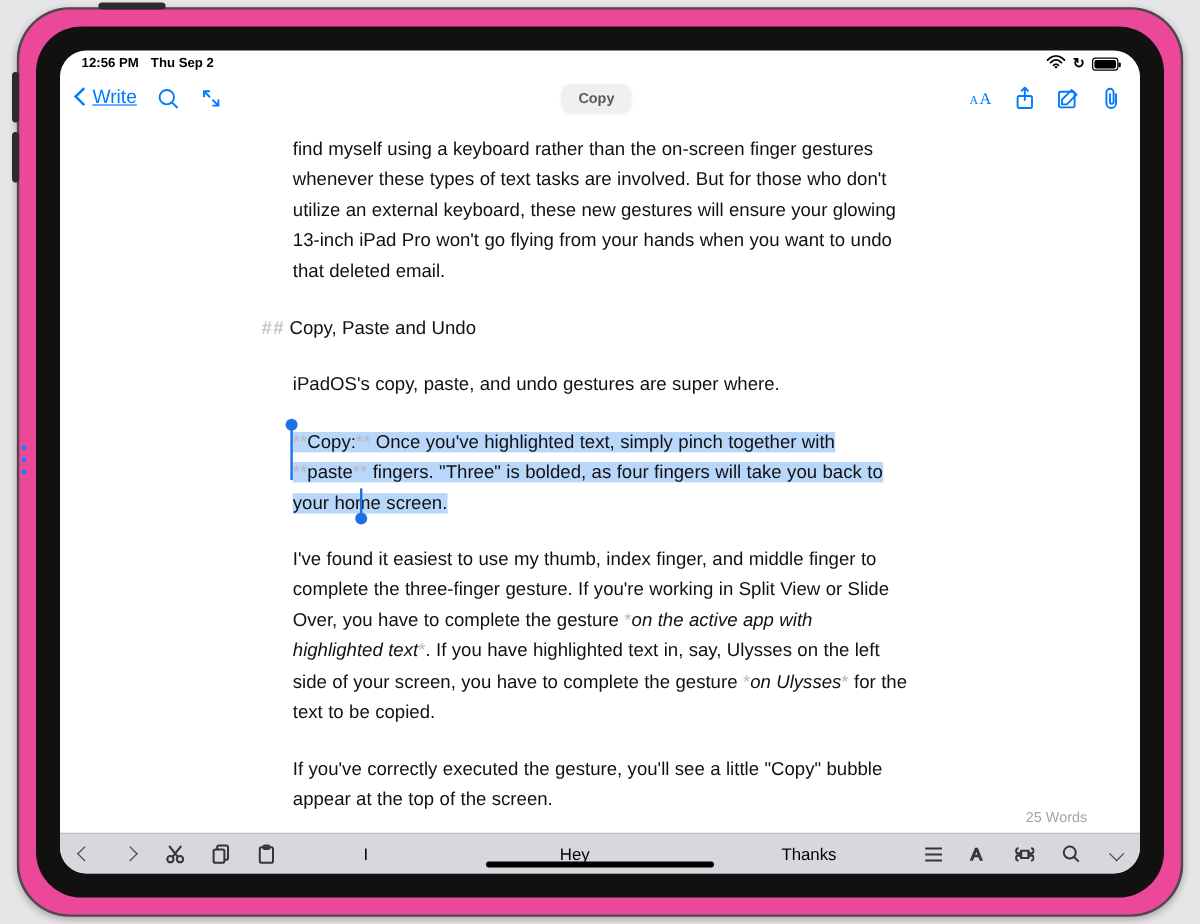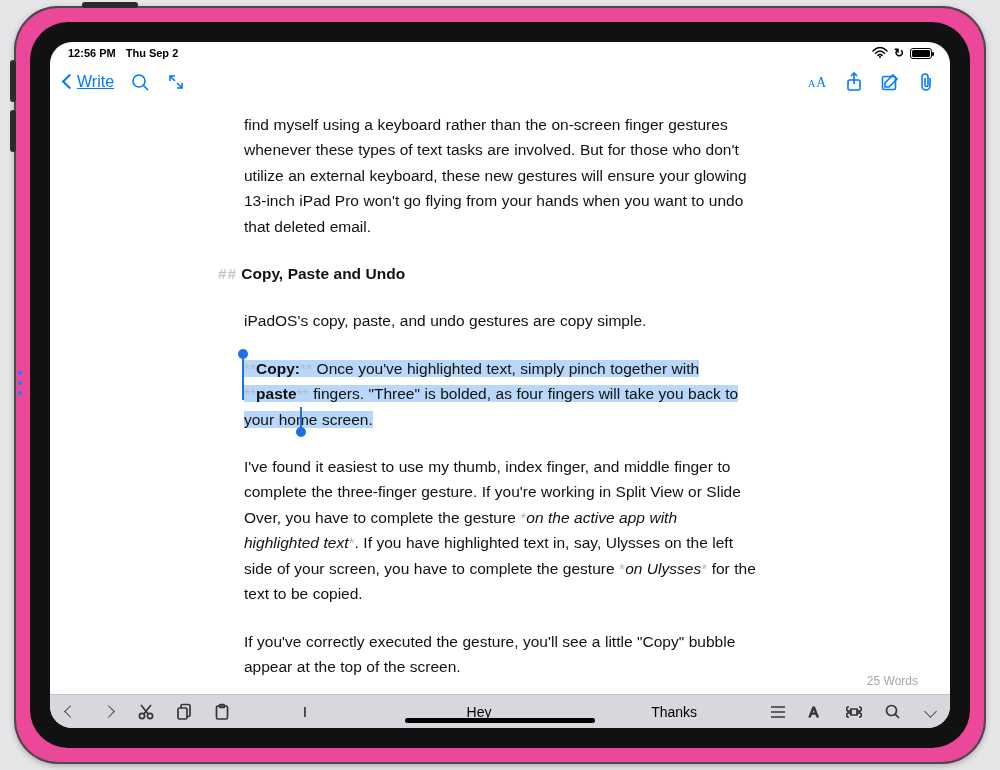--- a/index.html
+++ b/index.html
@@ -48,35 +48,35 @@
   
   .editor {
     position:absolute; top:60px; left:0; right:0; bottom:34px; overflow:hidden; padding:0 0;
   }
   .content {
     max-width: 560px; margin: 0 auto; padding: 10px 24px 0 24px;
     font-size: 15.5px; line-height: 1.64; color:#111; word-spacing: .2px;
   }
   .content p { margin-bottom: 22px; }
   .md-dim { color:#b8b8bb; }
-  .bold { font-weight:700; }
+  .bold { font-weight:400; }
   .italic { font-style: italic; }
   .heading { font-weight:700; margin-bottom:22px;}
   .heading .hash { color:#c7c7cb; font-weight:600; margin-right:4px; margin-left:-26px; letter-spacing:1px;}
   .sel {
     background: #b9d7fb; display:inline; padding: 0 0;
     box-decoration-break: clone; -webkit-box-decoration-break: clone;
   }
   .sel-wrap { position:relative; display:block; }
   .handle { position:absolute; width:2px; background:#1f6fe5; }
   .handle.start{ left:-2px; top:2px; height:42px;}
   .handle.start::before{content:""; position:absolute; top:-9px; left:-4px; width:10px; height:10px; background:#1f6fe5; border-radius:50%;}
   .handle.end{ left:56px; top:51px; height:21px;}
   .handle.end::after{content:""; position:absolute; bottom:-9px; left:-4px; width:10px; height:10px; background:#1f6fe5; border-radius:50%;}
-  .word-count { position:absolute; right:32px; bottom:40px; font-size:12px; color:#a5a5aa;}
+  .word-count { position:absolute; right:44px; bottom:40px; font-size:12px; color:#a5a5aa;}
   
   .toolbar {
     position:absolute; left:0; right:0; bottom:0; height:34px;
     background:#d6d8dd; border-top:1px solid #c1c3c8;
     display:flex; align-items:center; padding:0 10px; gap:0;
   }
   .tbar-sect { display:flex; align-items:center; gap:18px; }
   .tbar-sect.left { flex:0 0 auto; }
   .tbar-sect.middle { flex:1; justify-content:space-around; color:#000; font-size:14px;}
   .tbar-sect.right { flex:0 0 auto; gap:18px;}
@@ -134,20 +134,23 @@
                 <circle cx="9" cy="9" r="6"></circle>
                 <line x1="13.5" y1="13.5" x2="18" y2="18"></line>
               </svg>
           </span>
           <span class="icon">
             <svg width="18" height="18" viewBox="0 0 18 18">
                 <path d="M3 8 L3 3 L8 3 M3 3 L8 8 M15 10 L15 15 L10 15 M15 15 L10 10"></path>
               </svg>
           </span>
         </div>
+        <div class="nav-center">
+          <div class="copy-badge">Copy</div>
+        </div>
         <div class="nav-right">
           <span class="icon">
             <svg width="22" height="18" viewBox="0 0 22 18">
                 <text x="0" y="14" font-size="11" fill="#007aff" stroke="none" font-family="serif">A</text>
                 <text x="9" y="14" font-size="15" fill="#007aff" stroke="none" font-family="serif">A</text>
               </svg>
           </span>
           <span class="icon">
             <svg width="18" height="20" viewBox="0 0 18 20">
                 <rect x="3" y="8" width="12" height="10" rx="1.5"></rect>
@@ -169,21 +172,21 @@
       </div>
 
       <div class="editor">
         <div class="content">
           <p>find myself using a keyboard rather than the on-screen finger gestures whenever these types of text tasks are involved. But for those who don't utilize an external keyboard, these new gestures will ensure your glowing 13-inch iPad Pro won't go flying from your hands when you want to undo that deleted email.</p>
 
           <p class="heading">
             <span class="hash">##</span><span class="bold">Copy, Paste and Undo</span>
           </p>
 
-          <p>iPadOS's copy, paste, and undo gestures are copy simple.</p>
+          <p>iPadOS's copy, paste, and undo gestures are super where.</p>
 
           <p class="sel-wrap">
             <span class="handle start"></span>
             <span class="sel"><span class="md-dim">**</span><span class="bold">Copy:</span><span class="md-dim">**</span><span> Once you've highlighted text, simply pinch together with </span><span class="md-dim">**</span><span class="bold">paste</span><span class="md-dim">**</span><span> fingers. "Three" is bolded, as four fingers will take you back to your home screen.</span></span>
             <span class="handle end"></span>
           </p>
 
           <p>
             <span>I've found it easiest to use my thumb, index finger, and middle finger to complete the three-finger gesture. If you're working in Split View or Slide Over, you have to complete the gesture </span><span class="md-dim">*</span><span class="italic">on the active app with highlighted text</span><span class="md-dim">*</span><span>. If you have highlighted text in, say, Ulysses on the left side of your screen, you have to complete the gesture </span><span class="md-dim">*</span><span class="italic">on Ulysses</span><span class="md-dim">*</span><span> for the text to be copied.</span>
           </p>

